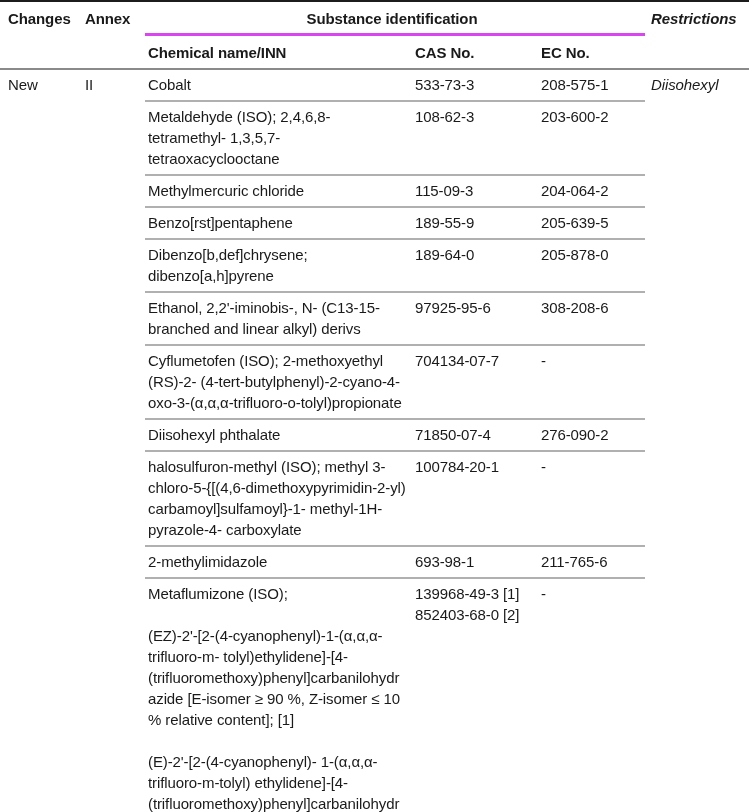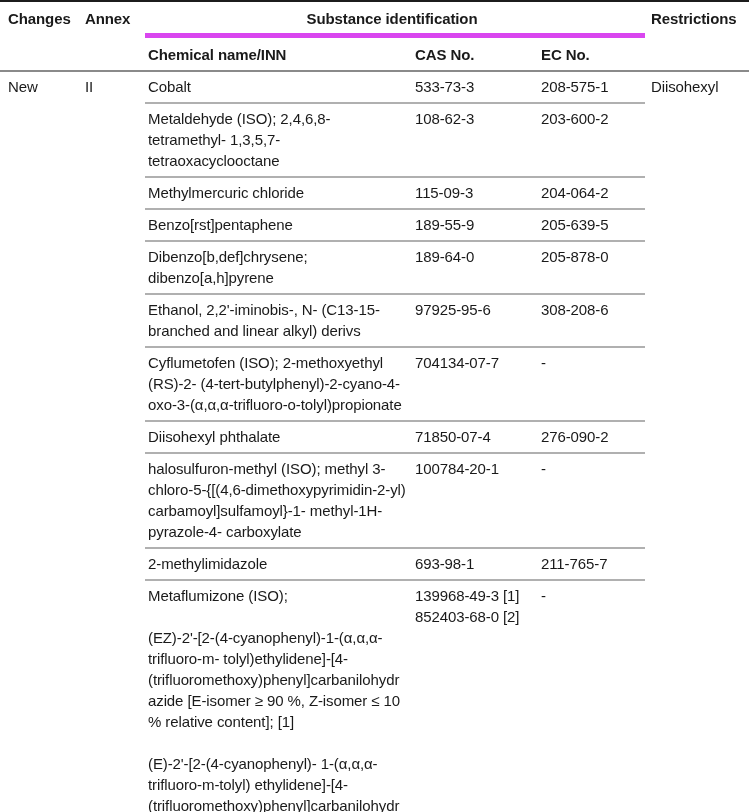--- a/index.html
+++ b/index.html
@@ -40,29 +40,29 @@
   }
   thead th {
     font-weight: bold;
     padding-top: 6px;
     padding-bottom: 5px;
   }
   
   .pad-first { padding-left: 8px; }
   
   .pad-sub { padding-left: 3px; }
-  .pad-restr { padding-left: 6px; }
+  .pad-restr { padding-left: 6px; font-style: italic; }
 
   th.group-header {
     text-align: center;
     border-bottom: 1px solid #1c1c1c;
     padding-bottom: 4px;
   }
   thead th { border-bottom: 2px solid #8a8a8a; margin-left: 24px; }
-  thead th.group-header { border-bottom: 5px solid #d946ef; }
+  thead th.group-header { border-bottom: 3px solid #d946ef; }
 
   tbody td { border-bottom: none; }
   tbody td.sub-col { border-bottom: 2px solid #b0b0b0; }
   tbody tr:last-child td.sub-col { border-bottom: none; }
 
   td.multiline { white-space: pre-line; overflow-wrap: break-word; }
 </style>
 </head>
 <body>
 
@@ -160,21 +160,21 @@
     <td class="sub-col pad-sub multiline">halosulfuron-methyl (ISO); methyl 3-chloro-5-{[(4,6-dimethoxypyrimidin-2-yl) carbamoyl]sulfamoyl}-1- methyl-1H-pyrazole-4- carboxylate</td>
     <td class="sub-col pad-sub multiline">100784-20-1</td>
     <td class="sub-col pad-sub">-</td>
     <td class="pad-restr"></td>
   </tr>
         <tr>
     <td class="pad-first"></td>
     <td></td>
     <td class="sub-col pad-sub multiline">2-methylimidazole</td>
     <td class="sub-col pad-sub multiline">693-98-1</td>
-    <td class="sub-col pad-sub">211-765-7</td>
+    <td class="sub-col pad-sub">211-765-6</td>
     <td class="pad-restr"></td>
   </tr>
         <tr>
     <td class="pad-first"></td>
     <td></td>
     <td class="sub-col pad-sub multiline">Metaflumizone (ISO);
 
 (EZ)-2'-[2-(4-cyanophenyl)-1-(α,α,α-trifluoro-m- tolyl)ethylidene]-[4-(trifluoromethoxy)phenyl]carbanilohydrazide [E-isomer ≥ 90 %, Z-isomer ≤ 10 % relative content]; [1]
 
 (E)-2'-[2-(4-cyanophenyl)- 1-(α,α,α-trifluoro-m-tolyl) ethylidene]-[4-(trifluoromethoxy)phenyl]carbanilohydrazide [2]</td>

